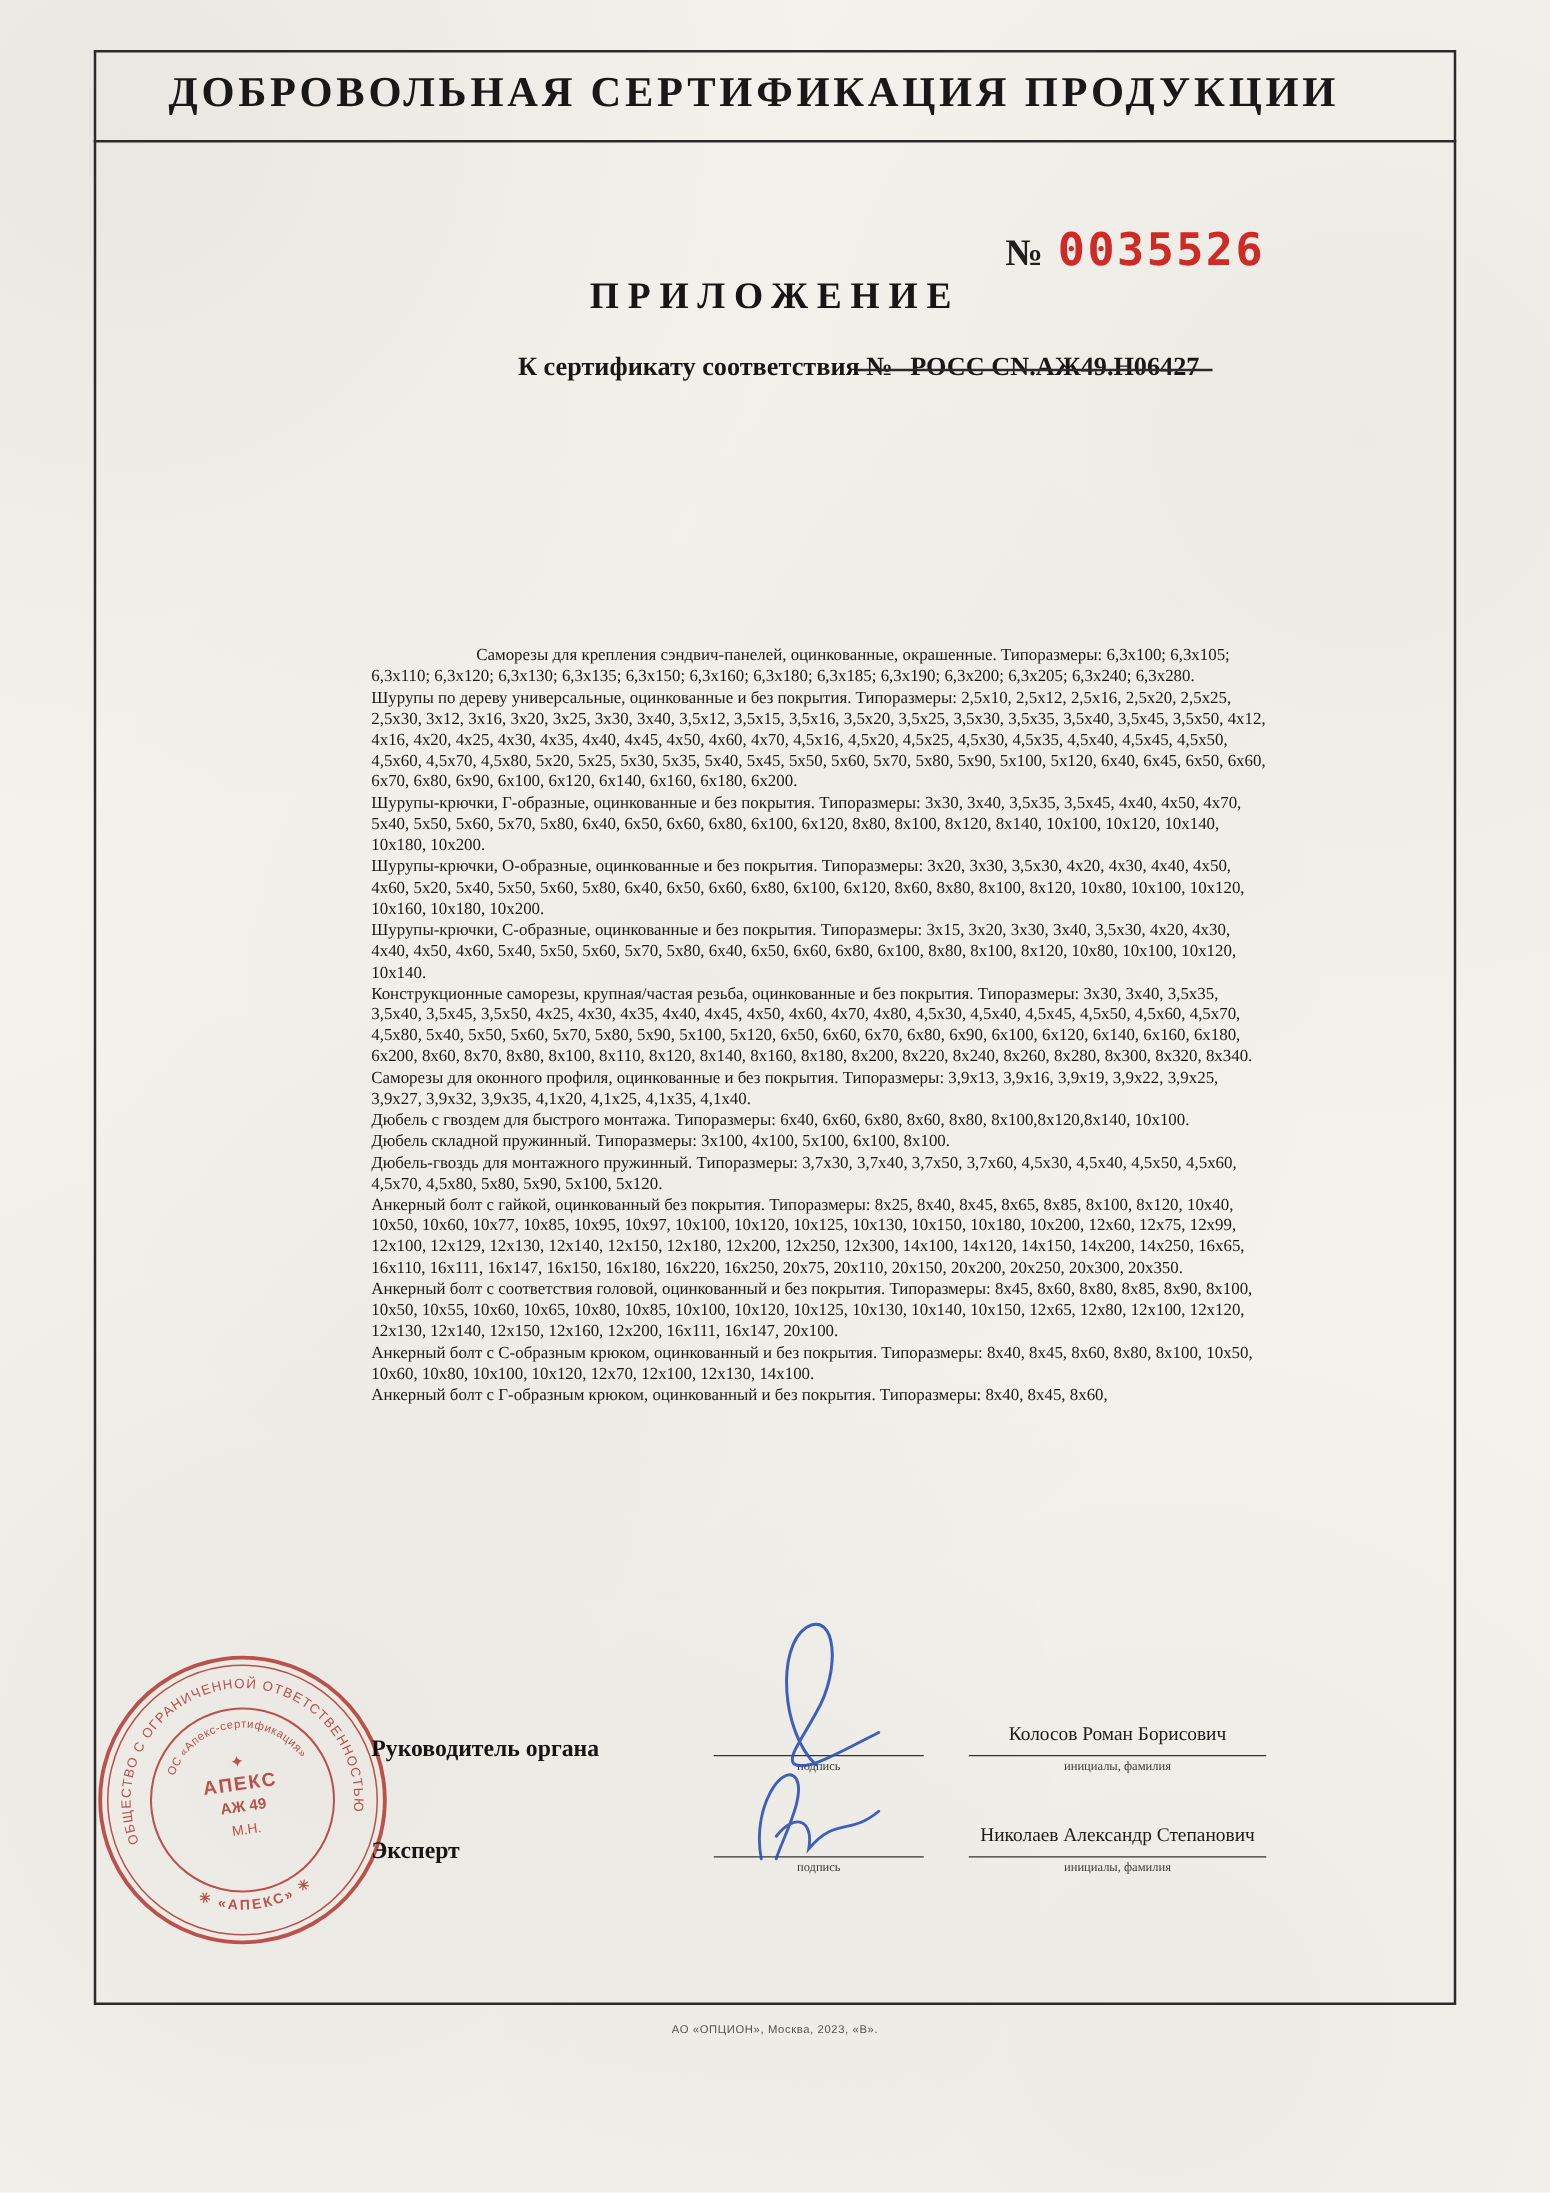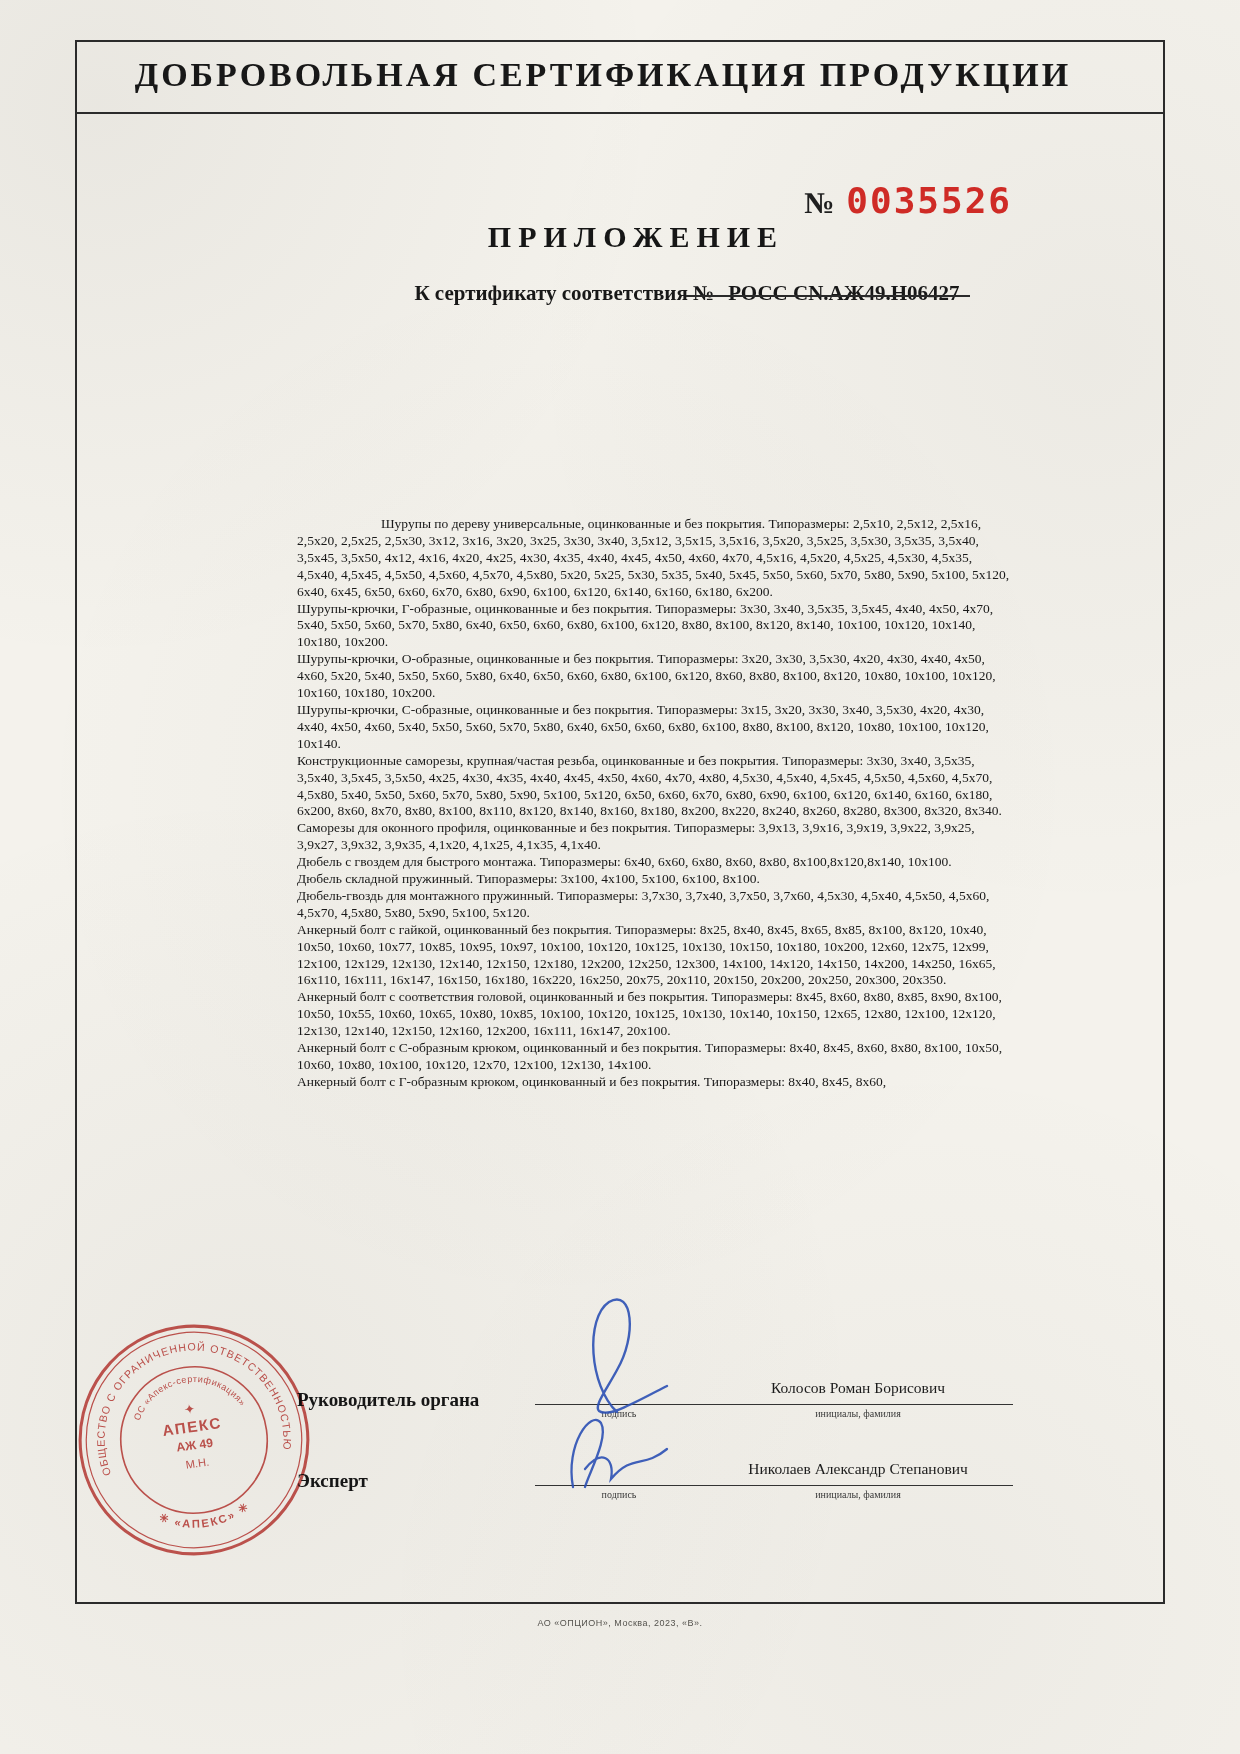--- a/index.html
+++ b/index.html
@@ -21,36 +21,36 @@
     font-size:34px;font-weight:bold;letter-spacing:3px;color:#181818;
   }
   .doc-number{position:absolute;top:183px;right:228px;display:flex;align-items:baseline;gap:12px;}
   .no-sign{font-size:30px;font-weight:bold;color:#1f1f1f;}
   .no-digits{
     font-family:"DejaVu Sans Mono","Liberation Mono",monospace;
     font-size:36px;font-weight:bold;color:#cf2b26;letter-spacing:2px;line-height:1;
   }
   .appendix-title{
     position:absolute;left:75px;top:220px;width:1090px;text-align:center;
-    font-size:30px;font-weight:bold;letter-spacing:7px;color:#161616;padding-left:16px;
+    font-size:30px;font-weight:bold;letter-spacing:7px;color:#161616;
   }
   .cert-line{
     position:absolute;left:75px;top:281px;width:1224px;text-align:center;
     font-size:21px;font-weight:bold;color:#181818;
   }
   .cert-no-wrap{position:relative;display:inline-block;margin-left:14px;}
   .cert-strike{position:absolute;left:-42px;right:-10px;top:14px;height:0;border-top:2.2px solid #2a2a2a;}
   .paras{
     position:absolute;left:297px;top:516px;width:716px;height:846px;overflow:hidden;
     font-size:13.5px;line-height:16.9px;color:#191919;
   }
   .paras p{margin:0;}
   .paras p:first-child{text-indent:84px;}
   .sig-block{position:absolute;left:297px;top:1368px;width:716px;}
-  .sig-row{display:grid;grid-template-columns:238px 168px 1fr;align-items:end;margin-bottom:30px;}
+  .sig-row{display:grid;grid-template-columns:238px 168px 1fr;column-gap:36px;align-items:end;margin-bottom:30px;}
   .sig-label{font-size:19px;font-weight:bold;color:#161616;padding-bottom:8px;}
   .sig-mid{position:relative;}
   .sig-line{position:relative;height:36px;border-bottom:1.6px solid #333;}
   .sig-svg{position:absolute;left:4px;bottom:-16px;overflow:visible;}
   .sig-caption{font-size:10px;text-align:center;color:#3a3a3a;margin-top:3px;}
   .sig-name{font-size:15.5px;text-align:center;color:#1c1c1c;padding-bottom:7px;border-bottom:1.6px solid #333;}
   .stamp{position:absolute;left:72px;top:1318px;width:244px;height:244px;opacity:0.85;transform:rotate(-8deg);mix-blend-mode:multiply;}
   .footer-line{position:absolute;left:0;top:1618px;width:1240px;text-align:center;font-family:"Liberation Sans",sans-serif;font-size:9px;color:#55534e;letter-spacing:0.5px;}
 </style>
 </head>
@@ -68,20 +68,21 @@
     <span class="no-digits">0035526</span>
   </div>
 
   <div class="appendix-title">ПРИЛОЖЕНИЕ</div>
 
   <div class="cert-line">
     <span class="cert-label">К сертификату соответствия №</span><span class="cert-no-wrap"><span class="cert-no">РОСС CN.АЖ49.Н06427</span><span class="cert-strike"></span></span>
   </div>
 
   <div class="paras">
+      <p class="para">Саморезы для крепления сэндвич-панелей, оцинкованные, окрашенные. Типоразмеры: 6,3х100; 6,3х105; 6,3х110; 6,3х120; 6,3х130; 6,3х135; 6,3х150; 6,3х160; 6,3х180; 6,3х185; 6,3х190; 6,3х200; 6,3х205; 6,3х240; 6,3х280.</p>
       <p class="para">Шурупы по дереву универсальные, оцинкованные и без покрытия. Типоразмеры: 2,5х10, 2,5х12, 2,5х16, 2,5х20, 2,5х25, 2,5х30, 3х12, 3х16, 3х20, 3х25, 3х30, 3х40, 3,5х12, 3,5х15, 3,5х16, 3,5х20, 3,5х25, 3,5х30, 3,5х35, 3,5х40, 3,5х45, 3,5х50, 4х12, 4х16, 4х20, 4х25, 4х30, 4х35, 4х40, 4х45, 4х50, 4х60, 4х70, 4,5х16, 4,5х20, 4,5х25, 4,5х30, 4,5х35, 4,5х40, 4,5х45, 4,5х50, 4,5х60, 4,5х70, 4,5х80, 5х20, 5х25, 5х30, 5х35, 5х40, 5х45, 5х50, 5х60, 5х70, 5х80, 5х90, 5х100, 5х120, 6х40, 6х45, 6х50, 6х60, 6х70, 6х80, 6х90, 6х100, 6х120, 6х140, 6х160, 6х180, 6х200.</p>
       <p class="para">Шурупы-крючки, Г-образные, оцинкованные и без покрытия. Типоразмеры: 3х30, 3х40, 3,5х35, 3,5х45, 4х40, 4х50, 4х70, 5х40, 5х50, 5х60, 5х70, 5х80, 6х40, 6х50, 6х60, 6х80, 6х100, 6х120, 8х80, 8х100, 8х120, 8х140, 10х100, 10х120, 10х140, 10х180, 10х200.</p>
       <p class="para">Шурупы-крючки, О-образные, оцинкованные и без покрытия. Типоразмеры: 3х20, 3х30, 3,5х30, 4х20, 4х30, 4х40, 4х50, 4х60, 5х20, 5х40, 5х50, 5х60, 5х80, 6х40, 6х50, 6х60, 6х80, 6х100, 6х120, 8х60, 8х80, 8х100, 8х120, 10х80, 10х100, 10х120, 10х160, 10х180, 10х200.</p>
       <p class="para">Шурупы-крючки, С-образные, оцинкованные и без покрытия. Типоразмеры: 3х15, 3х20, 3х30, 3х40, 3,5х30, 4х20, 4х30, 4х40, 4х50, 4х60, 5х40, 5х50, 5х60, 5х70, 5х80, 6х40, 6х50, 6х60, 6х80, 6х100, 8х80, 8х100, 8х120, 10х80, 10х100, 10х120, 10х140.</p>
       <p class="para">Конструкционные саморезы, крупная/частая резьба, оцинкованные и без покрытия. Типоразмеры: 3х30, 3х40, 3,5х35, 3,5х40, 3,5х45, 3,5х50, 4х25, 4х30, 4х35, 4х40, 4х45, 4х50, 4х60, 4х70, 4х80, 4,5х30, 4,5х40, 4,5х45, 4,5х50, 4,5х60, 4,5х70, 4,5х80, 5х40, 5х50, 5х60, 5х70, 5х80, 5х90, 5х100, 5х120, 6х50, 6х60, 6х70, 6х80, 6х90, 6х100, 6х120, 6х140, 6х160, 6х180, 6х200, 8х60, 8х70, 8х80, 8х100, 8х110, 8х120, 8х140, 8х160, 8х180, 8х200, 8х220, 8х240, 8х260, 8х280, 8х300, 8х320, 8х340.</p>
       <p class="para">Саморезы для оконного профиля, оцинкованные и без покрытия. Типоразмеры: 3,9х13, 3,9х16, 3,9х19, 3,9х22, 3,9х25, 3,9х27, 3,9х32, 3,9х35, 4,1х20, 4,1х25, 4,1х35, 4,1х40.</p>
       <p class="para">Дюбель с гвоздем для быстрого монтажа. Типоразмеры: 6х40, 6х60, 6х80, 8х60, 8х80, 8х100,8х120,8х140, 10х100.</p>
       <p class="para">Дюбель складной пружинный. Типоразмеры: 3х100, 4х100, 5х100, 6х100, 8х100.</p>
       <p class="para">Дюбель-гвоздь для монтажного пружинный. Типоразмеры: 3,7х30, 3,7х40, 3,7х50, 3,7х60, 4,5х30, 4,5х40, 4,5х50, 4,5х60, 4,5х70, 4,5х80, 5х80, 5х90, 5х100, 5х120.</p>
       <p class="para">Анкерный болт с гайкой, оцинкованный без покрытия. Типоразмеры: 8х25, 8х40, 8х45, 8х65, 8х85, 8х100, 8х120, 10х40, 10х50, 10х60, 10х77, 10х85, 10х95, 10х97, 10х100, 10х120, 10х125, 10х130, 10х150, 10х180, 10х200, 12х60, 12х75, 12х99, 12х100, 12х129, 12х130, 12х140, 12х150, 12х180, 12х200, 12х250, 12х300, 14х100, 14х120, 14х150, 14х200, 14х250, 16х65, 16х110, 16х111, 16х147, 16х150, 16х180, 16х220, 16х250, 20х75, 20х110, 20х150, 20х200, 20х250, 20х300, 20х350.</p>

